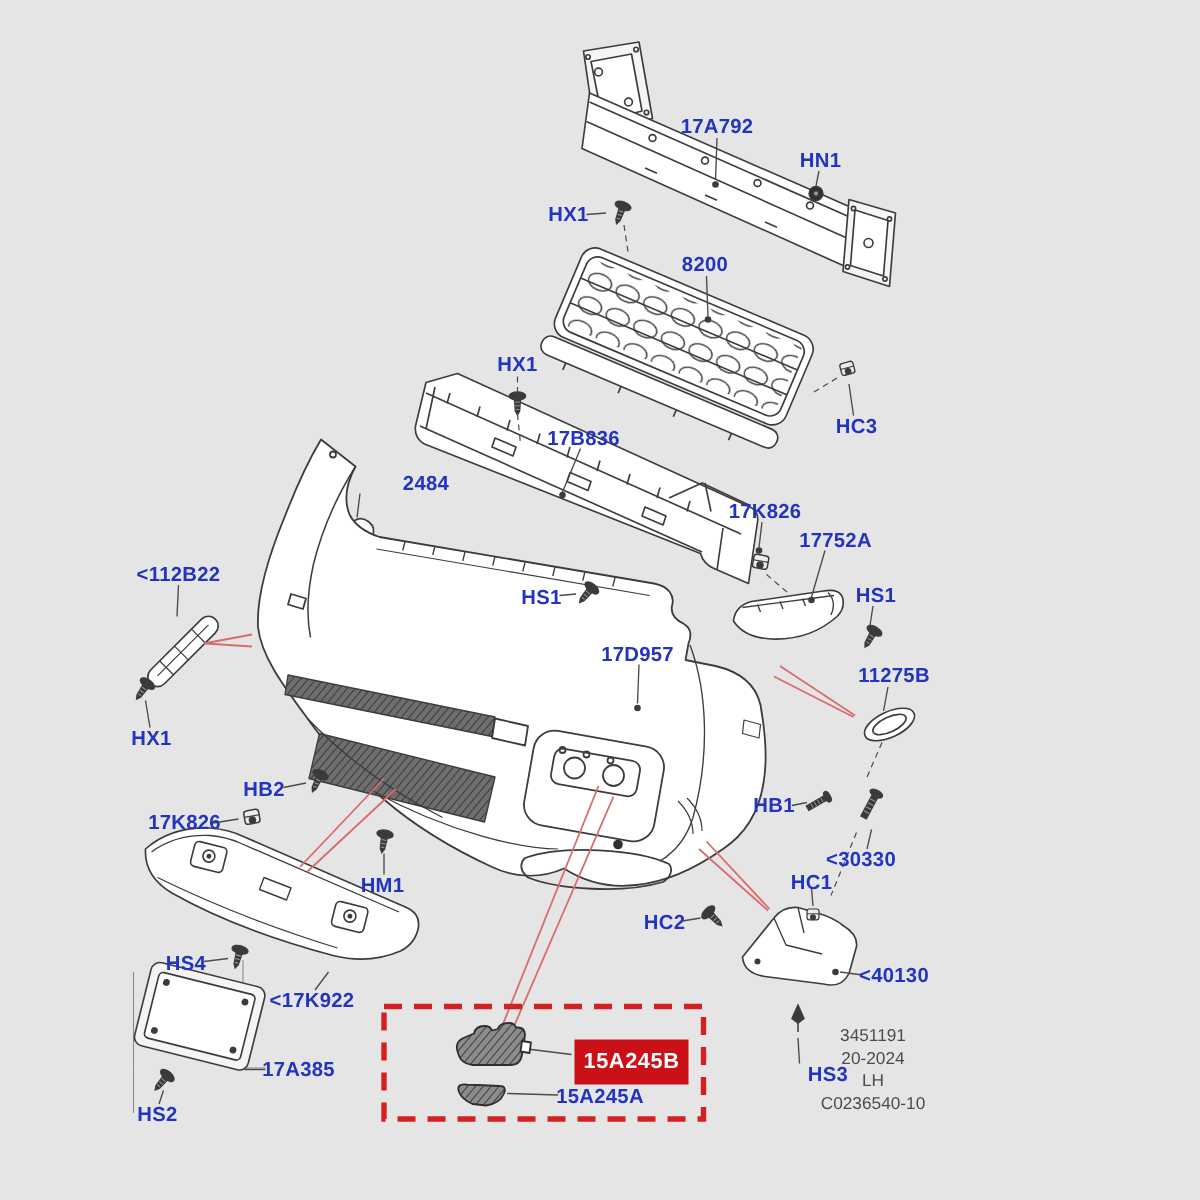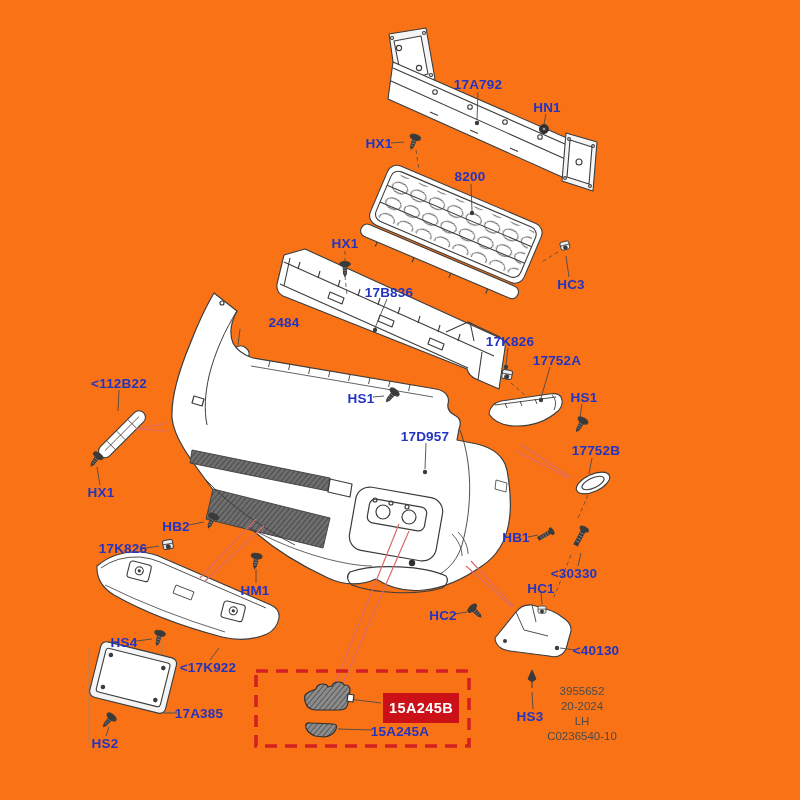--- a/index.html
+++ b/index.html
@@ -1,16 +1,16 @@
 <!DOCTYPE html>
 <html><head>
 <meta charset="utf-8">
 <style>
   html,body{margin:0;padding:0;background:#fff;}
-  #stage{position:relative;width:800px;height:800px;background:#f97316;overflow:hidden;
+  #stage{position:relative;width:800px;height:800px;background:#e5e5e5;overflow:hidden;
          font-family:"Liberation Sans",sans-serif;}
   #dsvg{position:absolute;left:0;top:0;z-index:1;}
   .plabel{position:absolute;transform:translate(-50%,-50%);font-weight:bold;font-size:13.5px;
           color:#2334c0;white-space:nowrap;z-index:3;letter-spacing:0.2px;}
   #hl{position:absolute;left:383px;top:693px;width:76px;height:30px;background:#cb1117;
       color:#ffffff;font-weight:bold;font-size:14.5px;display:flex;align-items:center;
       justify-content:center;z-index:4;letter-spacing:0.4px;}
   #fn{position:absolute;left:520px;top:684px;width:124px;text-align:center;color:#4b4b4b;
       font-size:11.5px;line-height:15px;z-index:3;}
 </style>
@@ -246,40 +246,40 @@
       <span class="plabel" style="left: 345px; top: 243px;">HX1</span>
       <span class="plabel" style="left: 571px; top: 284px; text-align: right;">HC3</span>
       <span class="plabel" style="left: 389px; top: 292px;">17B836</span>
       <span class="plabel" style="left: 241px; top: 322px; margin-left: 43px;">2484</span>
       <span class="plabel" style="left: 510px; top: 341px;">17K826</span>
       <span class="plabel" style="left: 557px; top: 360px;">17752A</span>
       <span class="plabel" style="left: 119px; top: 383px;">&lt;112B22</span>
       <span class="plabel" style="left: 361px; top: 398px;">HS1</span>
       <span class="plabel" style="left: 584px; top: 397px;">HS1</span>
       <span class="plabel" style="left: 425px; top: 436px;">17D957</span>
-      <span class="plabel" style="left: 596px; top: 450px;">17752B</span>
+      <span class="plabel" style="left: 596px; top: 450px;">11275B</span>
       <span class="plabel" style="left: 101px; top: 492px;">HX1</span>
       <span class="plabel" style="left: 176px; top: 526px;">HB2</span>
       <span class="plabel" style="left: 123px; top: 548px;">17K826</span>
       <span class="plabel" style="left: 516px; top: 537px;">HB1</span>
       <span class="plabel" style="left: 574px; top: 573px;">&lt;30330</span>
       <span class="plabel" style="left: 255px; top: 590px;">HM1</span>
       <span class="plabel" style="left: 541px; top: 588px;">HC1</span>
       <span class="plabel" style="left: 443px; top: 615px;">HC2</span>
       <span class="plabel" style="left: 124px; top: 642px;">HS4</span>
       <span class="plabel" style="left: 596px; top: 650px;">&lt;40130</span>
       <span class="plabel" style="left: 208px; top: 667px;">&lt;17K922</span>
       <span class="plabel" style="left: 199px; top: 713px;">17A385</span>
       <span class="plabel" style="left: 105px; top: 743px;">HS2</span>
-      <span class="plabel" style="left: 512px; top: 716px; padding-left: 36px;">HS3</span>
+      <span class="plabel" style="left: 534px; top: 716px; padding-left: 36px;">HS3</span>
       <span class="plabel" style="left: 400px; top: 731px;">15A245A</span>
     </div>
 
   <div id="hl">15A245B</div>
 
   <div id="fn">
-    <div>3955652</div>
+    <div>3451191</div>
     <div>20-2024</div>
     <div>LH</div>
     <div>C0236540-10</div>
   </div>
 
 </div>
 
 </body></html>

